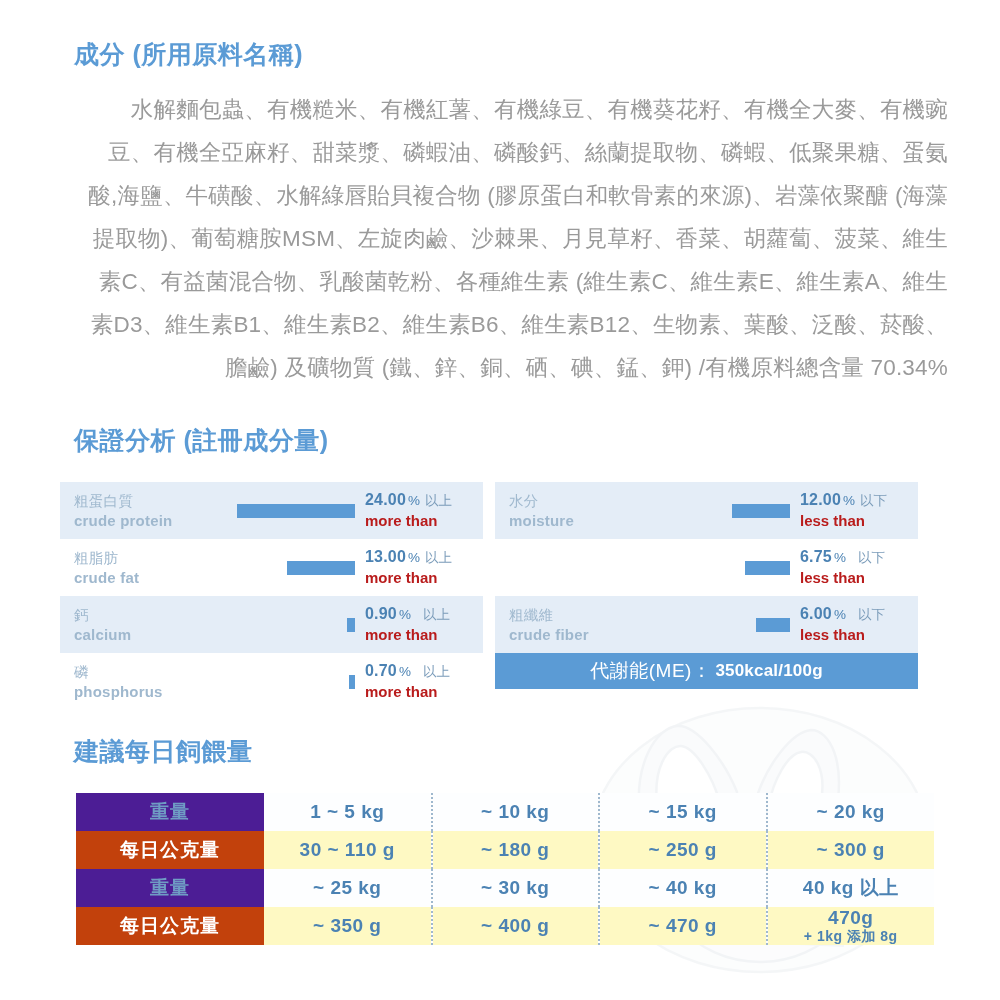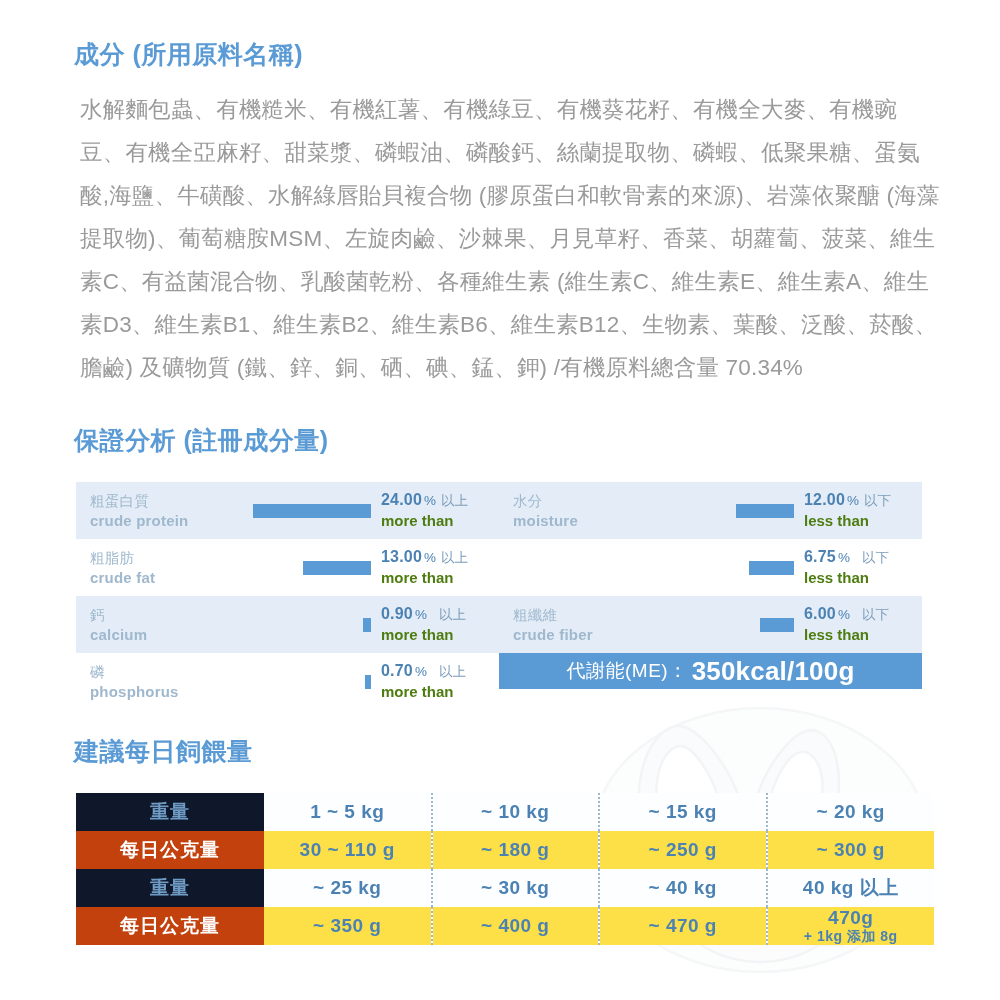--- a/index.html
+++ b/index.html
@@ -36,36 +36,37 @@
     z-index: 2;
     text-align: center;
   }
   #title-ingredients { left: 74px; top: 38px; font-size: 25px; }
   #title-analysis    { left: 74px; top: 424px; font-size: 25px; }
   #title-feeding     { left: 74px; top: 735px; font-size: 25px; }
 
   
   #ingredients-body {
     position: absolute;
-    left: 80px; top: 88px;
+    left: 86px; top: 88px;
     width: 862px;
     color: #9a9a9a;
     font-size: 22.5px;
     line-height: 43px;
     letter-spacing: 0.2px;
-    text-align: left;
+    text-align: right;
     z-index: 2;
   }
 
   
   #analysis {
     position: absolute;
-    left: 76px; top: 482px;
+    left: 60px; top: 482px;
     width: 858px;
     display: flex;
+    gap: 12px;
     z-index: 2;
   }
   .an-col { width: 423px; }
   .an-row {
     position: relative;
     height: 57px;
     display: flex;
     align-items: center;
     background: #ffffff;
   }
@@ -127,36 +128,36 @@
   }
   .an-val-zh {
     font-size: 13.5px;
     color: #7b9cba;
     margin-left: 5px;
   }
   .an-val-en {
     display: block;
     font-size: 15px;
     font-weight: bold;
-    color: #4d7c0f;
+    color: #b91c1c;
     line-height: 20px;
   }
 
   
   .me-row {
     height: 36px;
     background: #5b9bd5;
     display: flex;
     align-items: center;
     justify-content: center;
     color: #ffffff;
     white-space: nowrap;
   }
   .me-label { font-size: 19px; letter-spacing: 0.5px; }
-  .me-value { font-size: 26px; font-weight: bold; margin-left: 4px; letter-spacing: 0.2px; }
+  .me-value { font-size: 17px; font-weight: bold; margin-left: 4px; letter-spacing: 0.2px; }
 
   
   #feeding {
     position: absolute;
     left: 76px; top: 793px;
     width: 858px;
     z-index: 2;
     border-collapse: collapse;
     table-layout: fixed;
   }
@@ -164,21 +165,21 @@
   #feeding td {
     padding: 0;
     text-align: center;
     vertical-align: middle;
     white-space: nowrap;
   }
   .f-label {
     width: 188px;
   }
   .f-label.light {
-    background: #0f172a;
+    background: #4c1d95;
     color: #6f9cc4;
     font-weight: bold;
     font-size: 19px;
     letter-spacing: 1px;
   }
   .f-label.dark {
     background: #c2410c;
     color: #ffffff;
     font-weight: bold;
     font-size: 19px;
@@ -187,21 +188,21 @@
   .f-cell {
     font-size: 19px;
     font-weight: bold;
     color: #4b82b3;
     letter-spacing: 0.5px;
     border-left: 2px dotted #9fb8ce;
     position: relative;
   }
   .f-cell.first { border-left: none; }
   .row-white .f-cell { background: #fdfeff; }
-  .row-blue  .f-cell { background: #fde047; margin-top: 8px; }
+  .row-blue  .f-cell { background: #fef9c3; margin-top: 8px; }
 
   .f-multi { line-height: 1.05; }
   .f-multi .big { display: block; font-size: 19px; font-weight: bold; color: #4b82b3; }
   .f-multi .small { display: block; font-size: 14px; font-weight: bold; color: #4b82b3; margin-top: 1px; }
   tr.tall { height: 46px; }
 </style>
 </head>
 <body>
 
 <div id="page">

